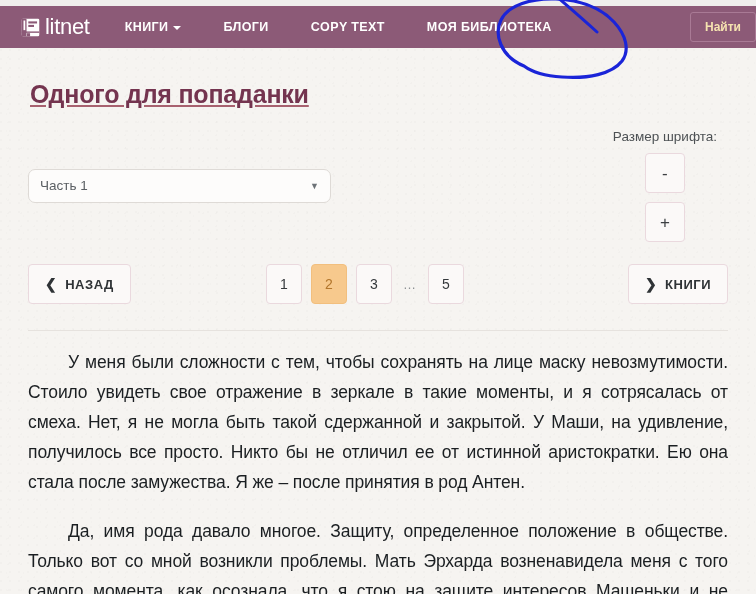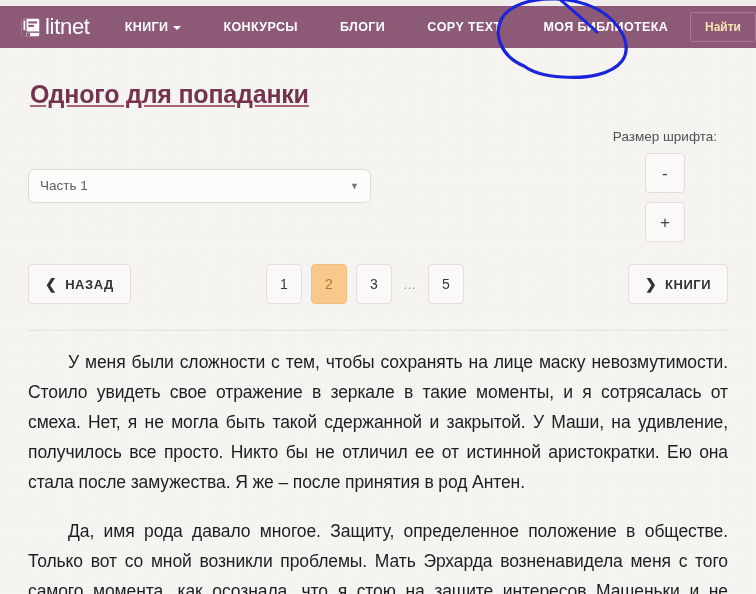--- a/index.html
+++ b/index.html
@@ -133,21 +133,21 @@
   }
 
   
   .controls-row {
     display: flex;
     align-items: center;
     margin-top: 20px;
   }
 
   .chapter-select {
-    width: 343px;
+    width: 303px;
     height: 34px;
     border: 1px solid #dedad6;
     border-radius: 7px;
     background: #fdfcfb;
     display: flex;
     align-items: center;
     padding: 0 11px;
     font-size: 13.5px;
     color: #5b5f63;
     cursor: pointer;
@@ -298,23 +298,20 @@
     </svg>
     <span class="brand-text">litnet</span>
   </a>
 
   <ul class="nav-links">
     <li class="nav-item">
       <span>КНИГИ</span>
       <i class="caret"></i>
     </li>
     <li class="nav-item">
-      <span>КОНКУРСЫ</span>
-    </li>
-    <li class="nav-item">
       <span>БЛОГИ</span>
     </li>
     <li class="nav-item">
       <span>COPY TEXT</span>
     </li>
     <li class="nav-item">
       <span>МОЯ БИБЛИОТЕКА</span>
     </li>
   </ul>
 

